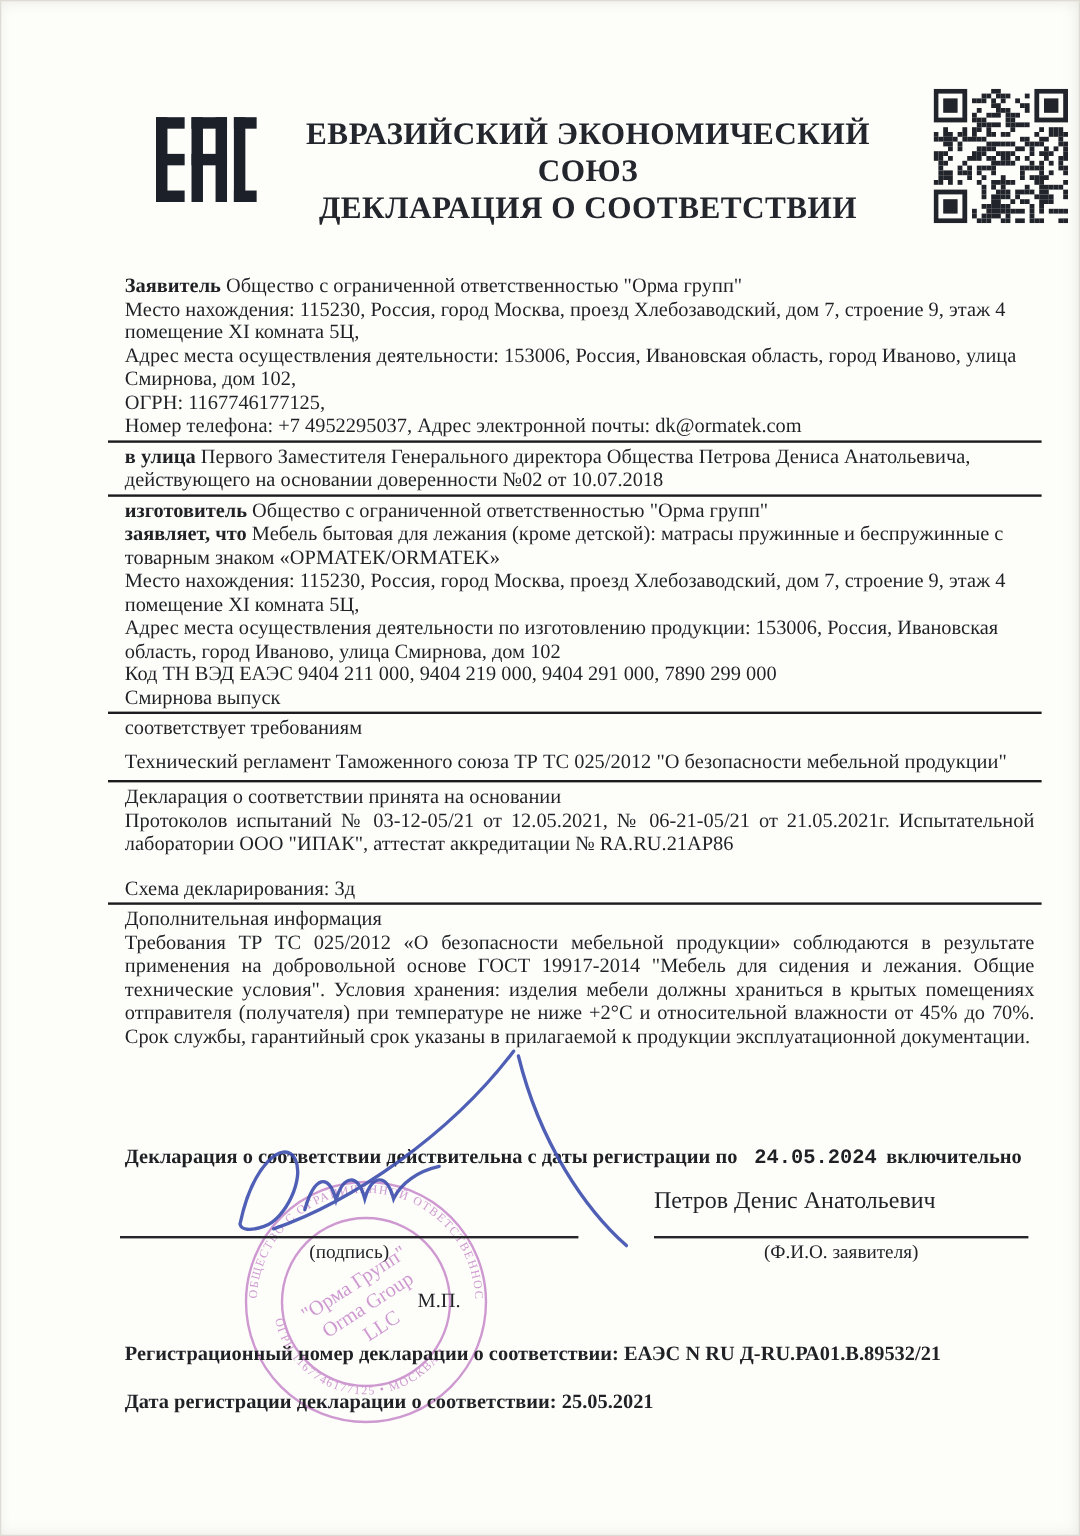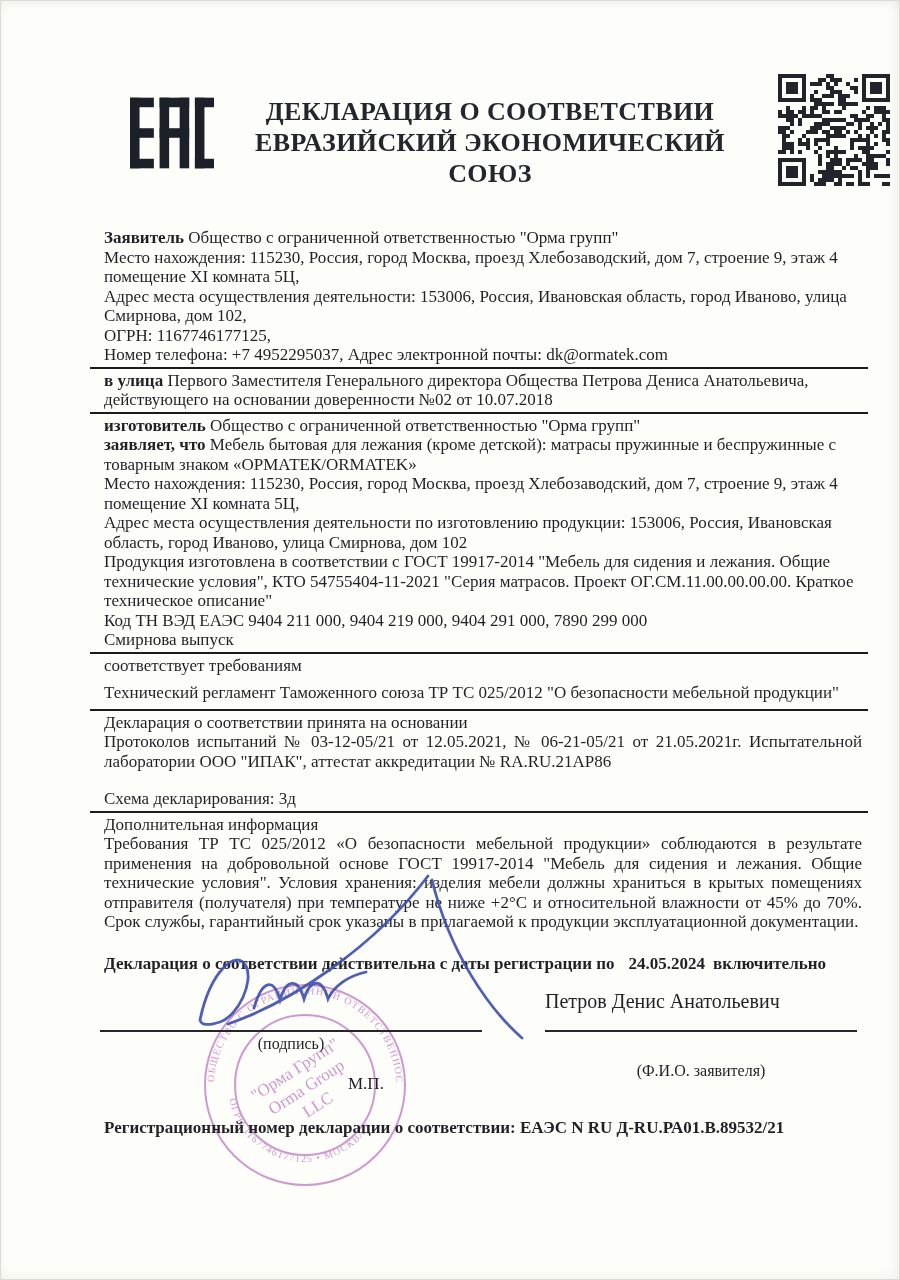--- a/index.html
+++ b/index.html
@@ -22,27 +22,27 @@
   .content{position:absolute;left:90px;top:228px;width:778px;font-size:17px;line-height:19.5px;}
   .content p{margin:0;padding:0 6px 0 14px;}
   .content p.j{text-align:justify;}
   .rule{border-top:2px solid #1c1c1e;height:0;margin:2px 0;}
   .gap8{height:8px;} .gap4{height:4px;} .gap18{height:18px;}
   b.lead{font-weight:bold;}
   .hdr{font-weight:normal;padding-left:14px;}
   
   .abs{position:absolute;}
   .validity{left:104px;top:954px;font-weight:bold;font-size:17px;}
-  .validity .vdate{margin-left:14px;} .validity .vsuf{margin-left:8px;margin-top:40px;}
+  .validity .vdate{margin-left:14px;font-family:Liberation Mono, monospace;} .validity .vsuf{margin-left:8px;margin-top:40px;}
   .sigline{border-top:2px solid #25252a;height:0;}
   .sl-left{left:100px;top:1030px;width:382px;}
   .sl-right{left:545px;top:1030px;width:312px;}
   .cap{font-size:16px;text-align:center;}
   .cap-sign{left:100px;top:1035px;width:382px;}
-  .cap-fio{left:545px;top:1035px;width:312px;margin-top:27px;}
+  .cap-fio{left:545px;top:1035px;width:312px;}
   .fio-name{left:545px;top:990px;width:312px;font-size:20px;}
   .seal-cap{left:348px;top:1074px;font-size:17px;}
   .reg-line{left:104px;top:1118px;font-weight:bold;font-size:17px;width:760px;}
   .reg-date{left:104px;top:1158px;font-weight:bold;font-size:17px;width:760px;}
   .stamp{left:200px;top:980px;opacity:.72;pointer-events:none;}
   .signature{left:170px;top:868px;pointer-events:none;}
 </style>
 </head>
 <body>
 
@@ -58,22 +58,22 @@
         <rect x="52" y="0" width="10" height="74"></rect>
       <rect x="31" y="0" width="31" height="10"></rect>
         <rect x="31" y="32" width="31" height="10"></rect>
       <rect x="68" y="0" width="10" height="74"></rect>
         <rect x="68" y="0" width="20" height="10"></rect>
       <rect x="68" y="64" width="20" height="10"></rect>
     </g>
   </svg>
 
   <div class="doc-title">
+    <div>ЕВРАЗИЙСКИЙ ЭКОНОМИЧЕСКИЙ СОЮЗ</div>
     <div>ДЕКЛАРАЦИЯ О СООТВЕТСТВИИ</div>
-    <div>ЕВРАЗИЙСКИЙ ЭКОНОМИЧЕСКИЙ СОЮЗ</div>
   </div>
 
   <div class="qr-box">
     <svg id="qr" viewBox="0 0 112 112" width="112" height="112" fill="#21242a" aria-hidden="true">
         <rect x="48" y="0" width="4" height="4"></rect>
         <rect x="52" y="0" width="4" height="4"></rect>
         <rect x="40" y="4" width="4" height="4"></rect>
         <rect x="44" y="4" width="4" height="4"></rect>
         <rect x="52" y="4" width="4" height="4"></rect>
         <rect x="56" y="4" width="4" height="4"></rect>
@@ -379,21 +379,20 @@
     <div class="rule"></div>
 
     <p><b class="lead">в улица</b> <span>Первого Заместителя Генерального директора Общества Петрова Дениса Анатольевича, действующего на основании доверенности №02 от 10.07.2018</span></p>
 
     <div class="rule"></div>
 
     <p><b class="lead">изготовитель</b> <span>Общество с ограниченной ответственностью "Орма групп"</span></p>
     <p><b class="lead">заявляет, что</b> <span>Мебель бытовая для лежания (кроме детской): матрасы пружинные и беспружинные с товарным знаком «ОРМАТЕК/ORMATEK»</span></p>
     <p>Место нахождения: 115230, Россия, город Москва, проезд Хлебозаводский, дом 7, строение 9, этаж 4 помещение XI комната 5Ц,</p>
     <p>Адрес места осуществления деятельности по изготовлению продукции: 153006, Россия, Ивановская область, город Иваново, улица Смирнова, дом 102</p>
-    <p>Продукция изготовлена в соответствии с ГОСТ 19917-2014 "Мебель для сидения и лежания. Общие технические условия", КТО 54755404-11-2021 "Серия  матрасов. Проект ОГ.СМ.11.00.00.00.00. Краткое техническое описание"</p>
     <p>Код ТН ВЭД ЕАЭС 9404 211 000, 9404 219 000, 9404 291 000, 7890 299 000</p>
     <p>Смирнова выпуск</p>
 
     <div class="rule"></div>
 
     <div class="hdr">соответствует требованиям</div>
     <div class="gap8"></div>
     <p class="j">Технический регламент Таможенного союза ТР ТС 025/2012 "О безопасности мебельной продукции"</p>
     <div class="gap4"></div>
 
@@ -446,14 +445,17 @@
 
   <div class="abs fio-name">Петров Денис Анатольевич</div>
   <div class="abs sigline sl-right"></div>
   <div class="abs cap cap-fio">(Ф.И.О. заявителя)</div>
 
   <div class="abs seal-cap">М.П.</div>
 
   <div class="abs reg-line">
     <span>Регистрационный номер декларации о соответствии:</span> <span>ЕАЭС N RU Д-RU.РА01.В.89532/21</span>
   </div>
+  <div class="abs reg-date">
+    <span>Дата регистрации декларации о соответствии:</span> <span>25.05.2021</span>
+  </div>
 
 </div>
 
 </body></html>

